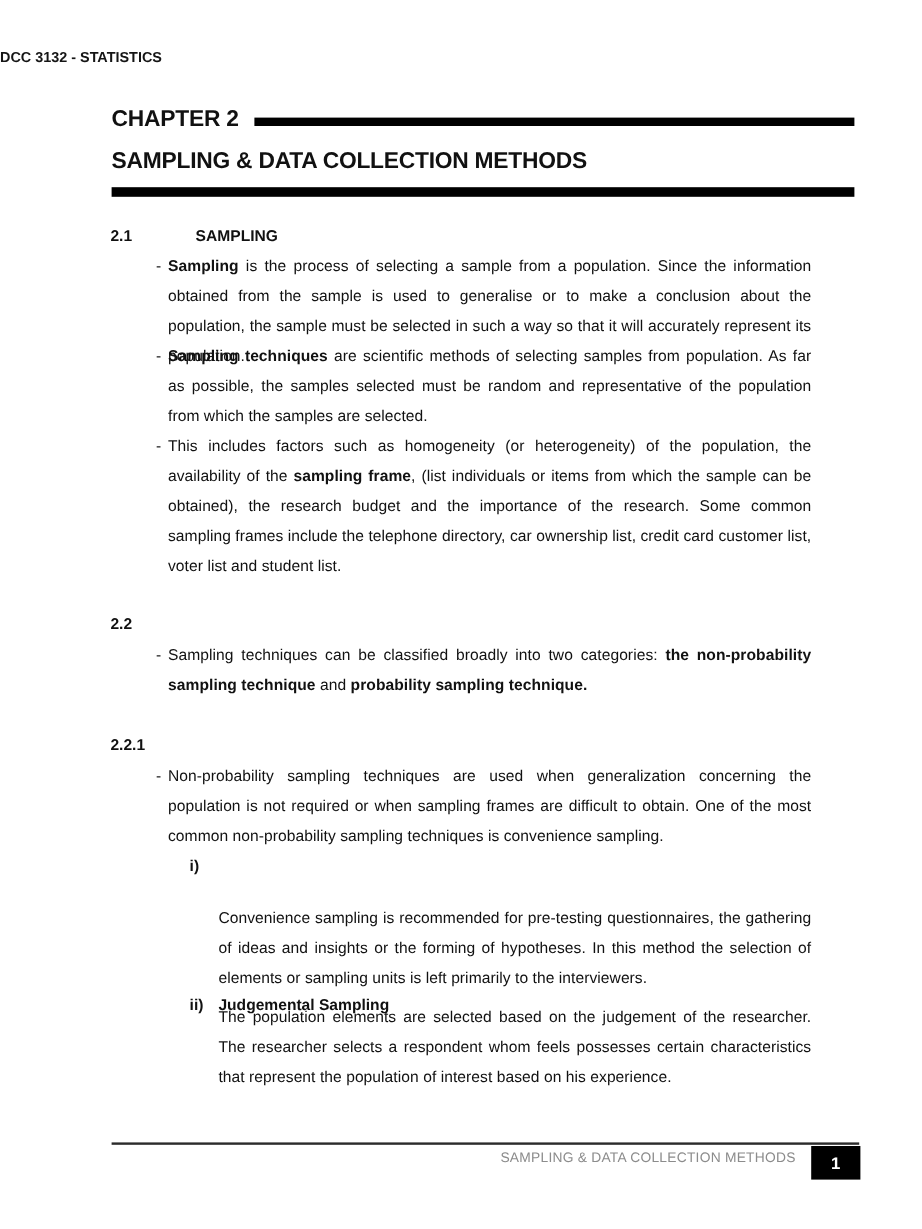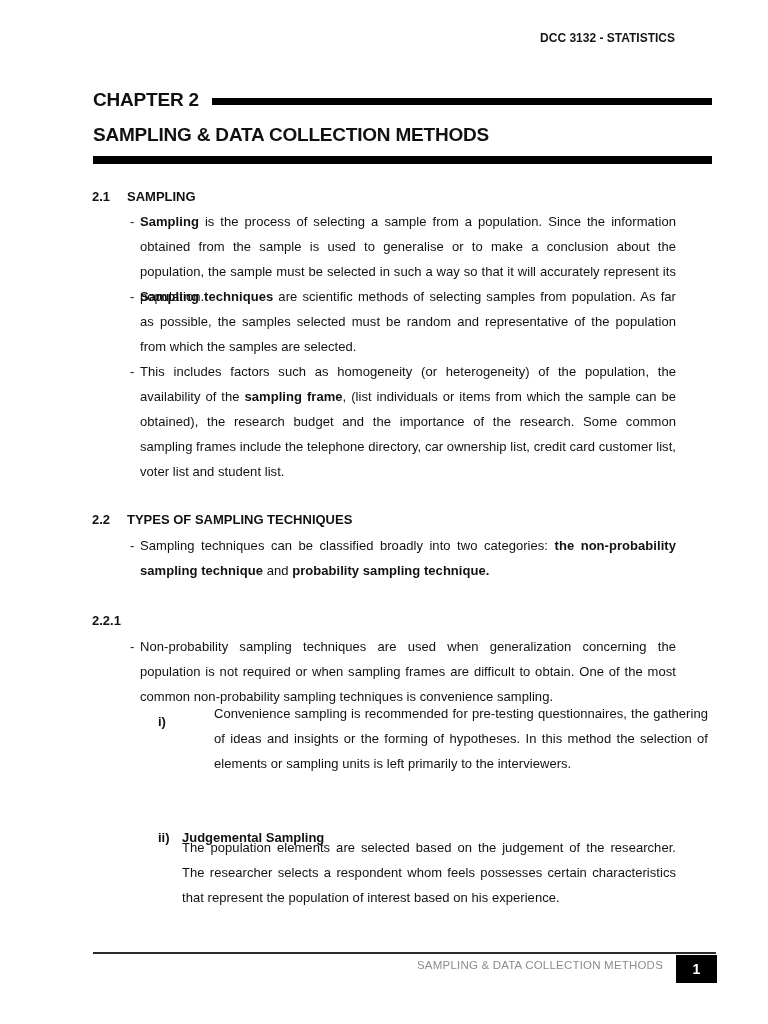--- a/index.html
+++ b/index.html
@@ -7,41 +7,41 @@
     width:768px;height:1024px;
     background:#ffffff;
     font-family:"Liberation Sans", sans-serif;
     color:#111111;
     position:relative;
     overflow:hidden;
   }
   .b{font-weight:bold;}
   
   .course-code{
-    position:absolute;top:31px;left:0;right:93px;
-    text-align:right;font-weight:bold;font-size:12px;color:#151515;
+    position:absolute;top:41px;left:0;right:93px;
+    text-align:left;font-weight:bold;font-size:12px;color:#151515;
   }
   
   .chapter-row{
     position:absolute;top:87px;left:93px;right:56px;height:26px;
     display:flex;align-items:center;
   }
   .chapter-label{font-size:19px;font-weight:bold;white-space:nowrap;letter-spacing:-0.2px;}
   .chapter-bar{flex:1;height:7px;background:#000;margin-left:13px;margin-top:3px;}
   .doc-title{
     position:absolute;top:124px;left:93px;right:56px;
     font-size:19px;font-weight:bold;letter-spacing:-0.2px;
   }
   .title-bar{
     position:absolute;top:156px;left:93px;width:619px;height:8px;background:#000;
   }
   
   .sec-heading{
     position:absolute;left:92px;right:97px;
-    display:flex;font-size:13px;font-weight:bold;line-height:25px;
+    display:flex;font-size:13px;font-weight:bold;line-height:25px;gap:36px;
   }
   .sec-num{flex:none;width:35px;}
   .bullet{
     position:absolute;left:130px;width:546px;
     font-size:13px;line-height:25px;letter-spacing:0.05px;
   }
   .bullet .dash{position:absolute;left:0;top:0;line-height:25px;}
   .bullet .text{margin-left:10px;text-align:justify;}
   .sub-heading{
     position:absolute;left:158px;display:flex;
@@ -91,41 +91,40 @@
   <div class="text"><span class="b">Sampling techniques</span><span> are scientific methods of selecting samples from population. As far as possible, the samples selected must be random and representative of the population from which the samples are selected.</span></div>
 </div>
 
 <div class="bullet" style="top:359px;">
   <span class="dash">-</span>
   <div class="text"><span>This includes factors such as homogeneity (or heterogeneity) of the population, the availability of the </span><span class="b">sampling frame</span><span>, (list individuals or items from which the sample can be obtained), the research budget and the importance of the research. Some common sampling frames include the telephone directory, car ownership list, credit card customer list, voter list and student list.</span></div>
 </div>
 
 <div class="sec-heading" style="top:507px;">
   <span class="sec-num">2.2</span>
-  <span>TYPES OF SAMPLING TECHNIQUES</span>
 </div>
 
 <div class="bullet" style="top:533px;">
   <span class="dash">-</span>
   <div class="text"><span>Sampling techniques can be classified broadly into two categories: </span><span class="b">the non-probability sampling technique</span><span> and </span><span class="b">probability sampling technique.</span></div>
 </div>
 
 <div class="sec-heading" style="top:608px;flex-direction:column;">
   <span class="sec-num">2.2.1</span>
 </div>
 
 <div class="bullet" style="top:634px;">
   <span class="dash">-</span>
   <div class="text"><span>Non-probability sampling techniques are used when generalization concerning the population is not required or when sampling frames are difficult to obtain. One of the most common non-probability sampling techniques is convenience sampling.</span></div>
 </div>
 
 <div class="sub-heading" style="top:709px;">
   <span class="sub-label">i)</span>
 </div>
-<div class="sub-body" style="top:701px;margin-left:32px;">Convenience sampling is recommended for pre-testing questionnaires, the gathering of ideas and insights or the forming of hypotheses.  In this method the selection of elements or sampling units is left primarily to the interviewers.</div>
+<div class="sub-body" style="top:752px;">Convenience sampling is recommended for pre-testing questionnaires, the gathering of ideas and insights or the forming of hypotheses.  In this method the selection of elements or sampling units is left primarily to the interviewers.</div>
 
 <div class="sub-heading" style="top:796px;margin-top:29px;">
   <span class="sub-label">ii)</span>
   <span>Judgemental Sampling</span>
 </div>
 <div class="sub-body" style="top:835px;">The population elements are selected based on the judgement of the researcher.  The researcher selects a respondent whom feels possesses certain characteristics that represent the population of interest based on his experience.</div>
 
 <div class="footer-line"></div>
 <div class="footer-title">SAMPLING &amp; DATA COLLECTION METHODS</div>
 <div class="page-badge">1</div>

